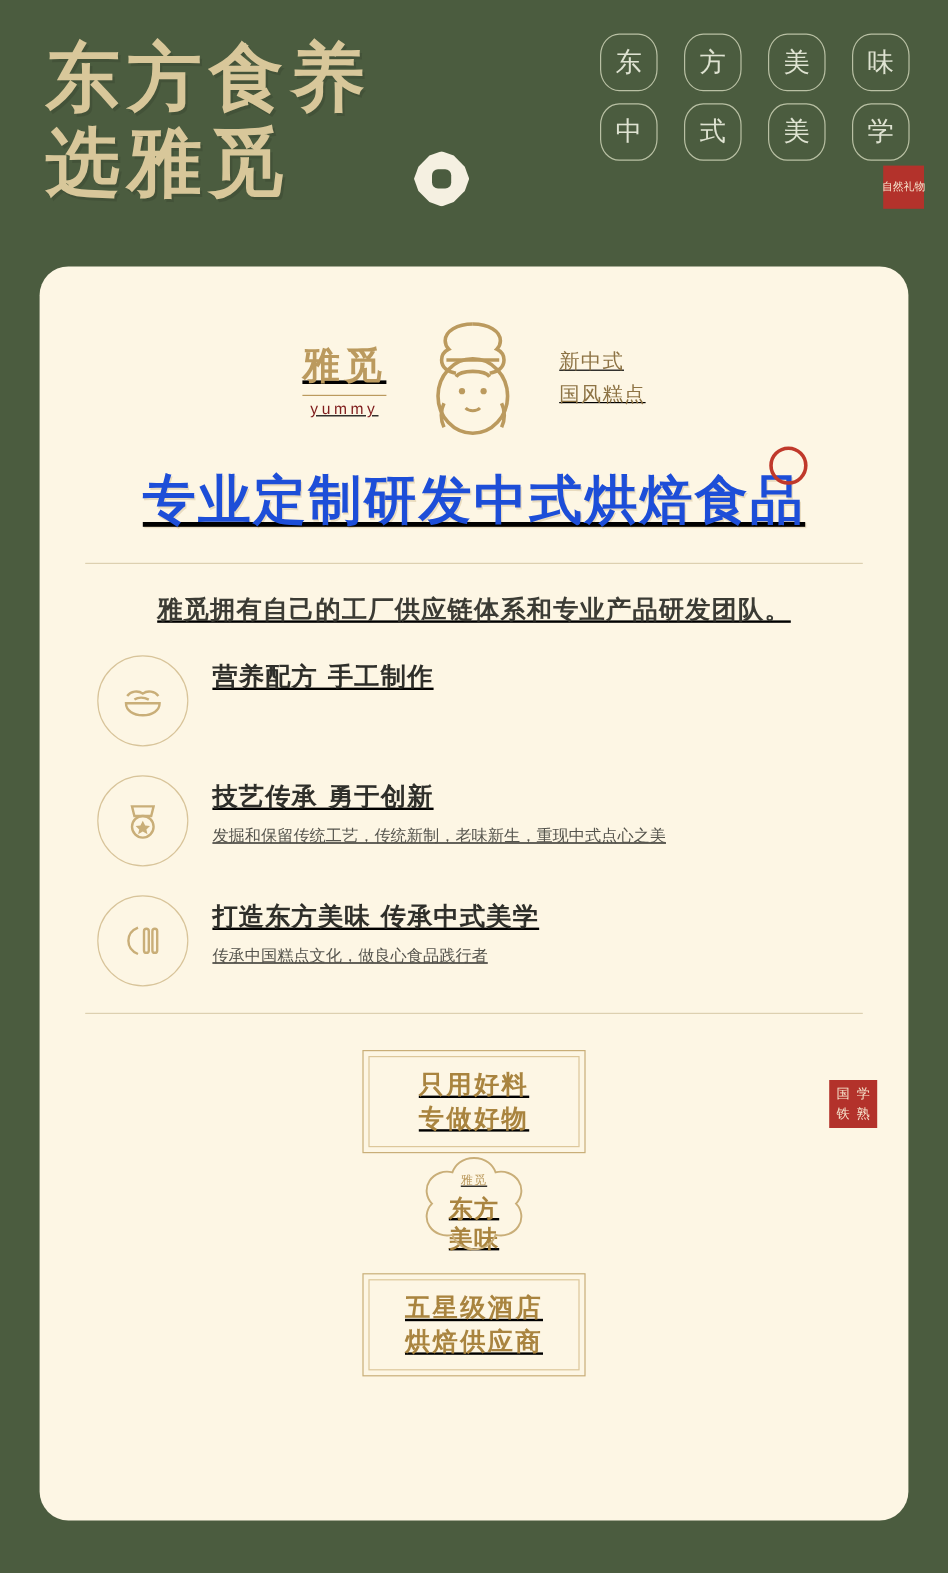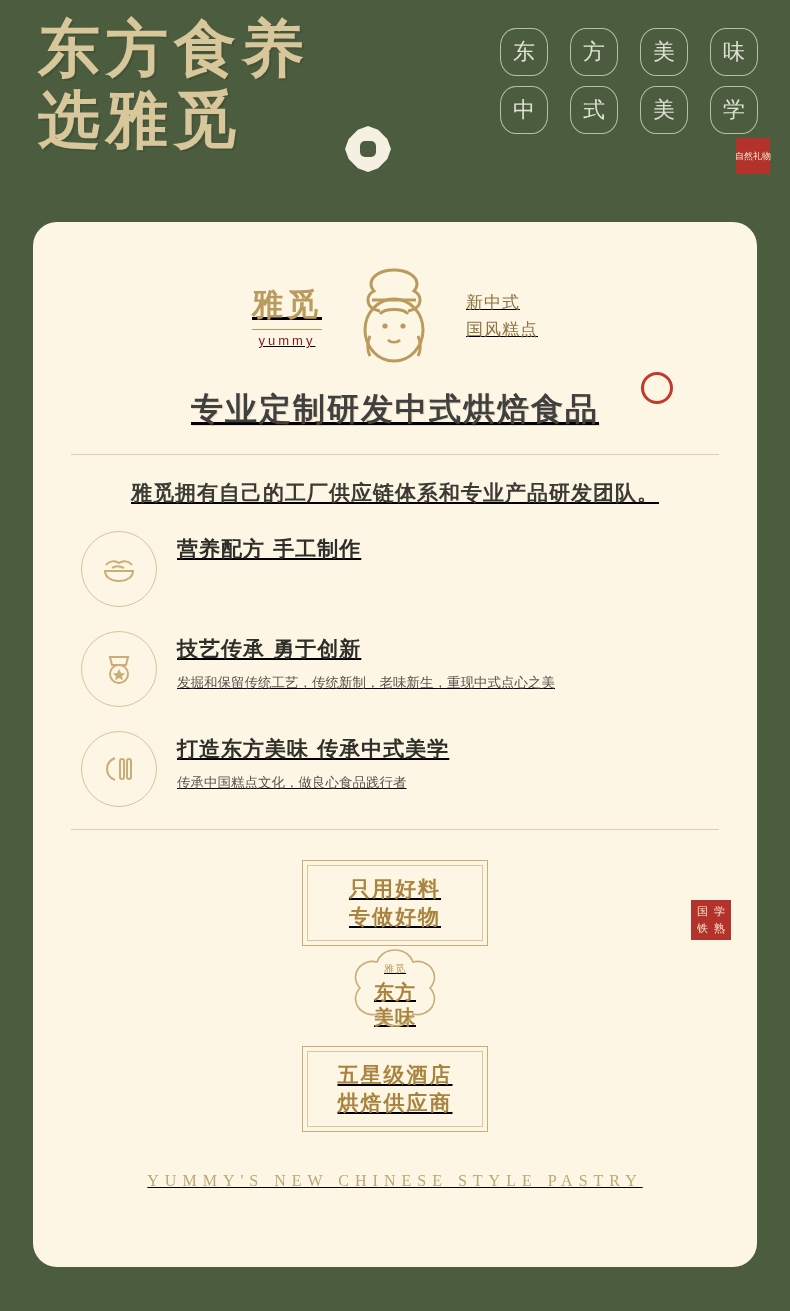--- a/index.html
+++ b/index.html
@@ -17,21 +17,21 @@
 
   
   .header {
     position: relative;
     height: 205px;
     padding: 0;
   }
   .headline {
     position: absolute;
     left: 38px;
-    top: 16px;
+    top: 32px;
     width: 420px;
   }
   .headline-line {
     font-family: "DejaVu Serif", serif;
     font-weight: bold;
     font-size: 62px;
     letter-spacing: 6px;
     color: #d8c79a;
     line-height: 1.08;
     text-shadow: 2px 2px 0 rgba(0,0,0,0.10);
@@ -166,22 +166,22 @@
 
   
   .main-title-wrap {
     position: relative;
     text-align: center;
     margin-top: 16px;
   }
   .main-title {
     font-family: "DejaVu Serif", serif;
     font-weight: bold;
-    font-size: 32px;
-    color: #404040;
+    font-size: 44px;
+    color: #1d4ed8;
     letter-spacing: 2px;
     text-shadow: 1px 1px 0 rgba(176,139,74,0.25);
   }
   .title-ring {
     position: absolute;
     right: 84px;
     top: -16px;
     width: 26px;
     height: 26px;
     border: 3px solid #c0392b;
@@ -476,14 +476,13 @@
       <div class="qtext">东方</div>
       <div class="qtext">美味</div>
     </div>
 
     <div class="badge-rect">
       <div class="badge-line">五星级酒店</div>
       <div class="badge-line">烘焙供应商</div>
     </div>
   </div>
 
-  <div class="footer-en">YUMMY'S NEW CHINESE STYLE PASTRY</div>
 </div>
 
 </body></html>

